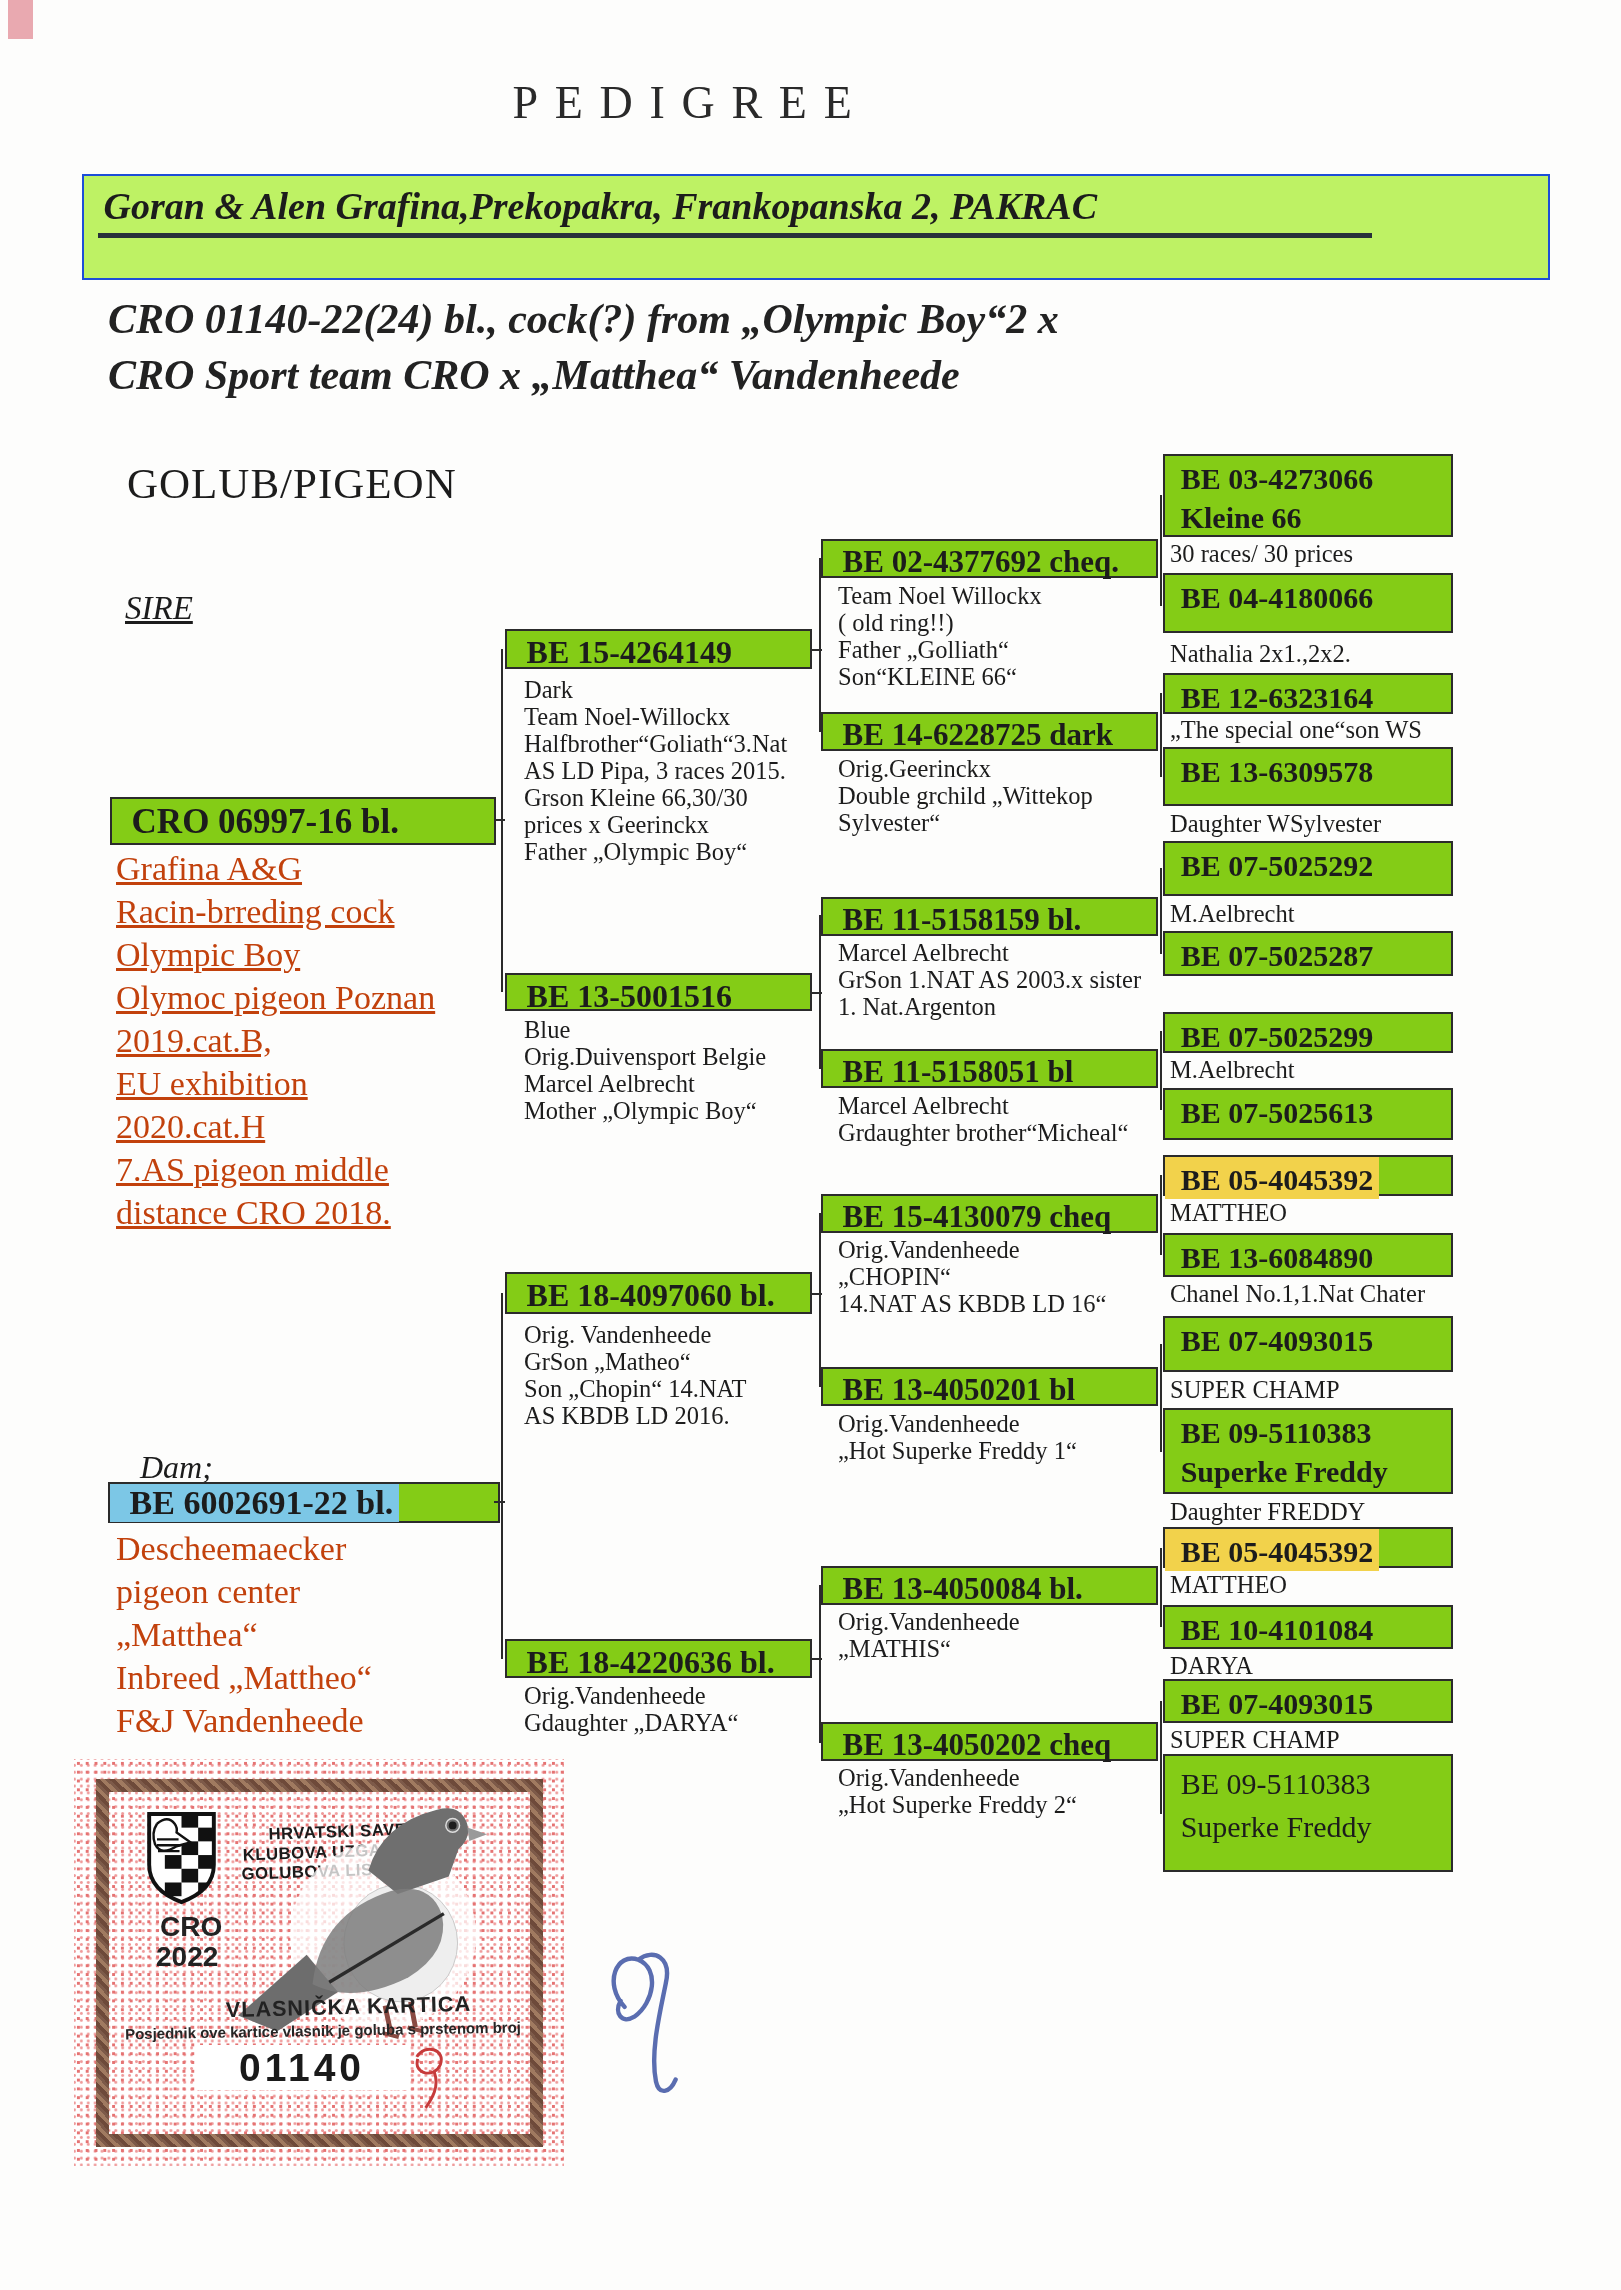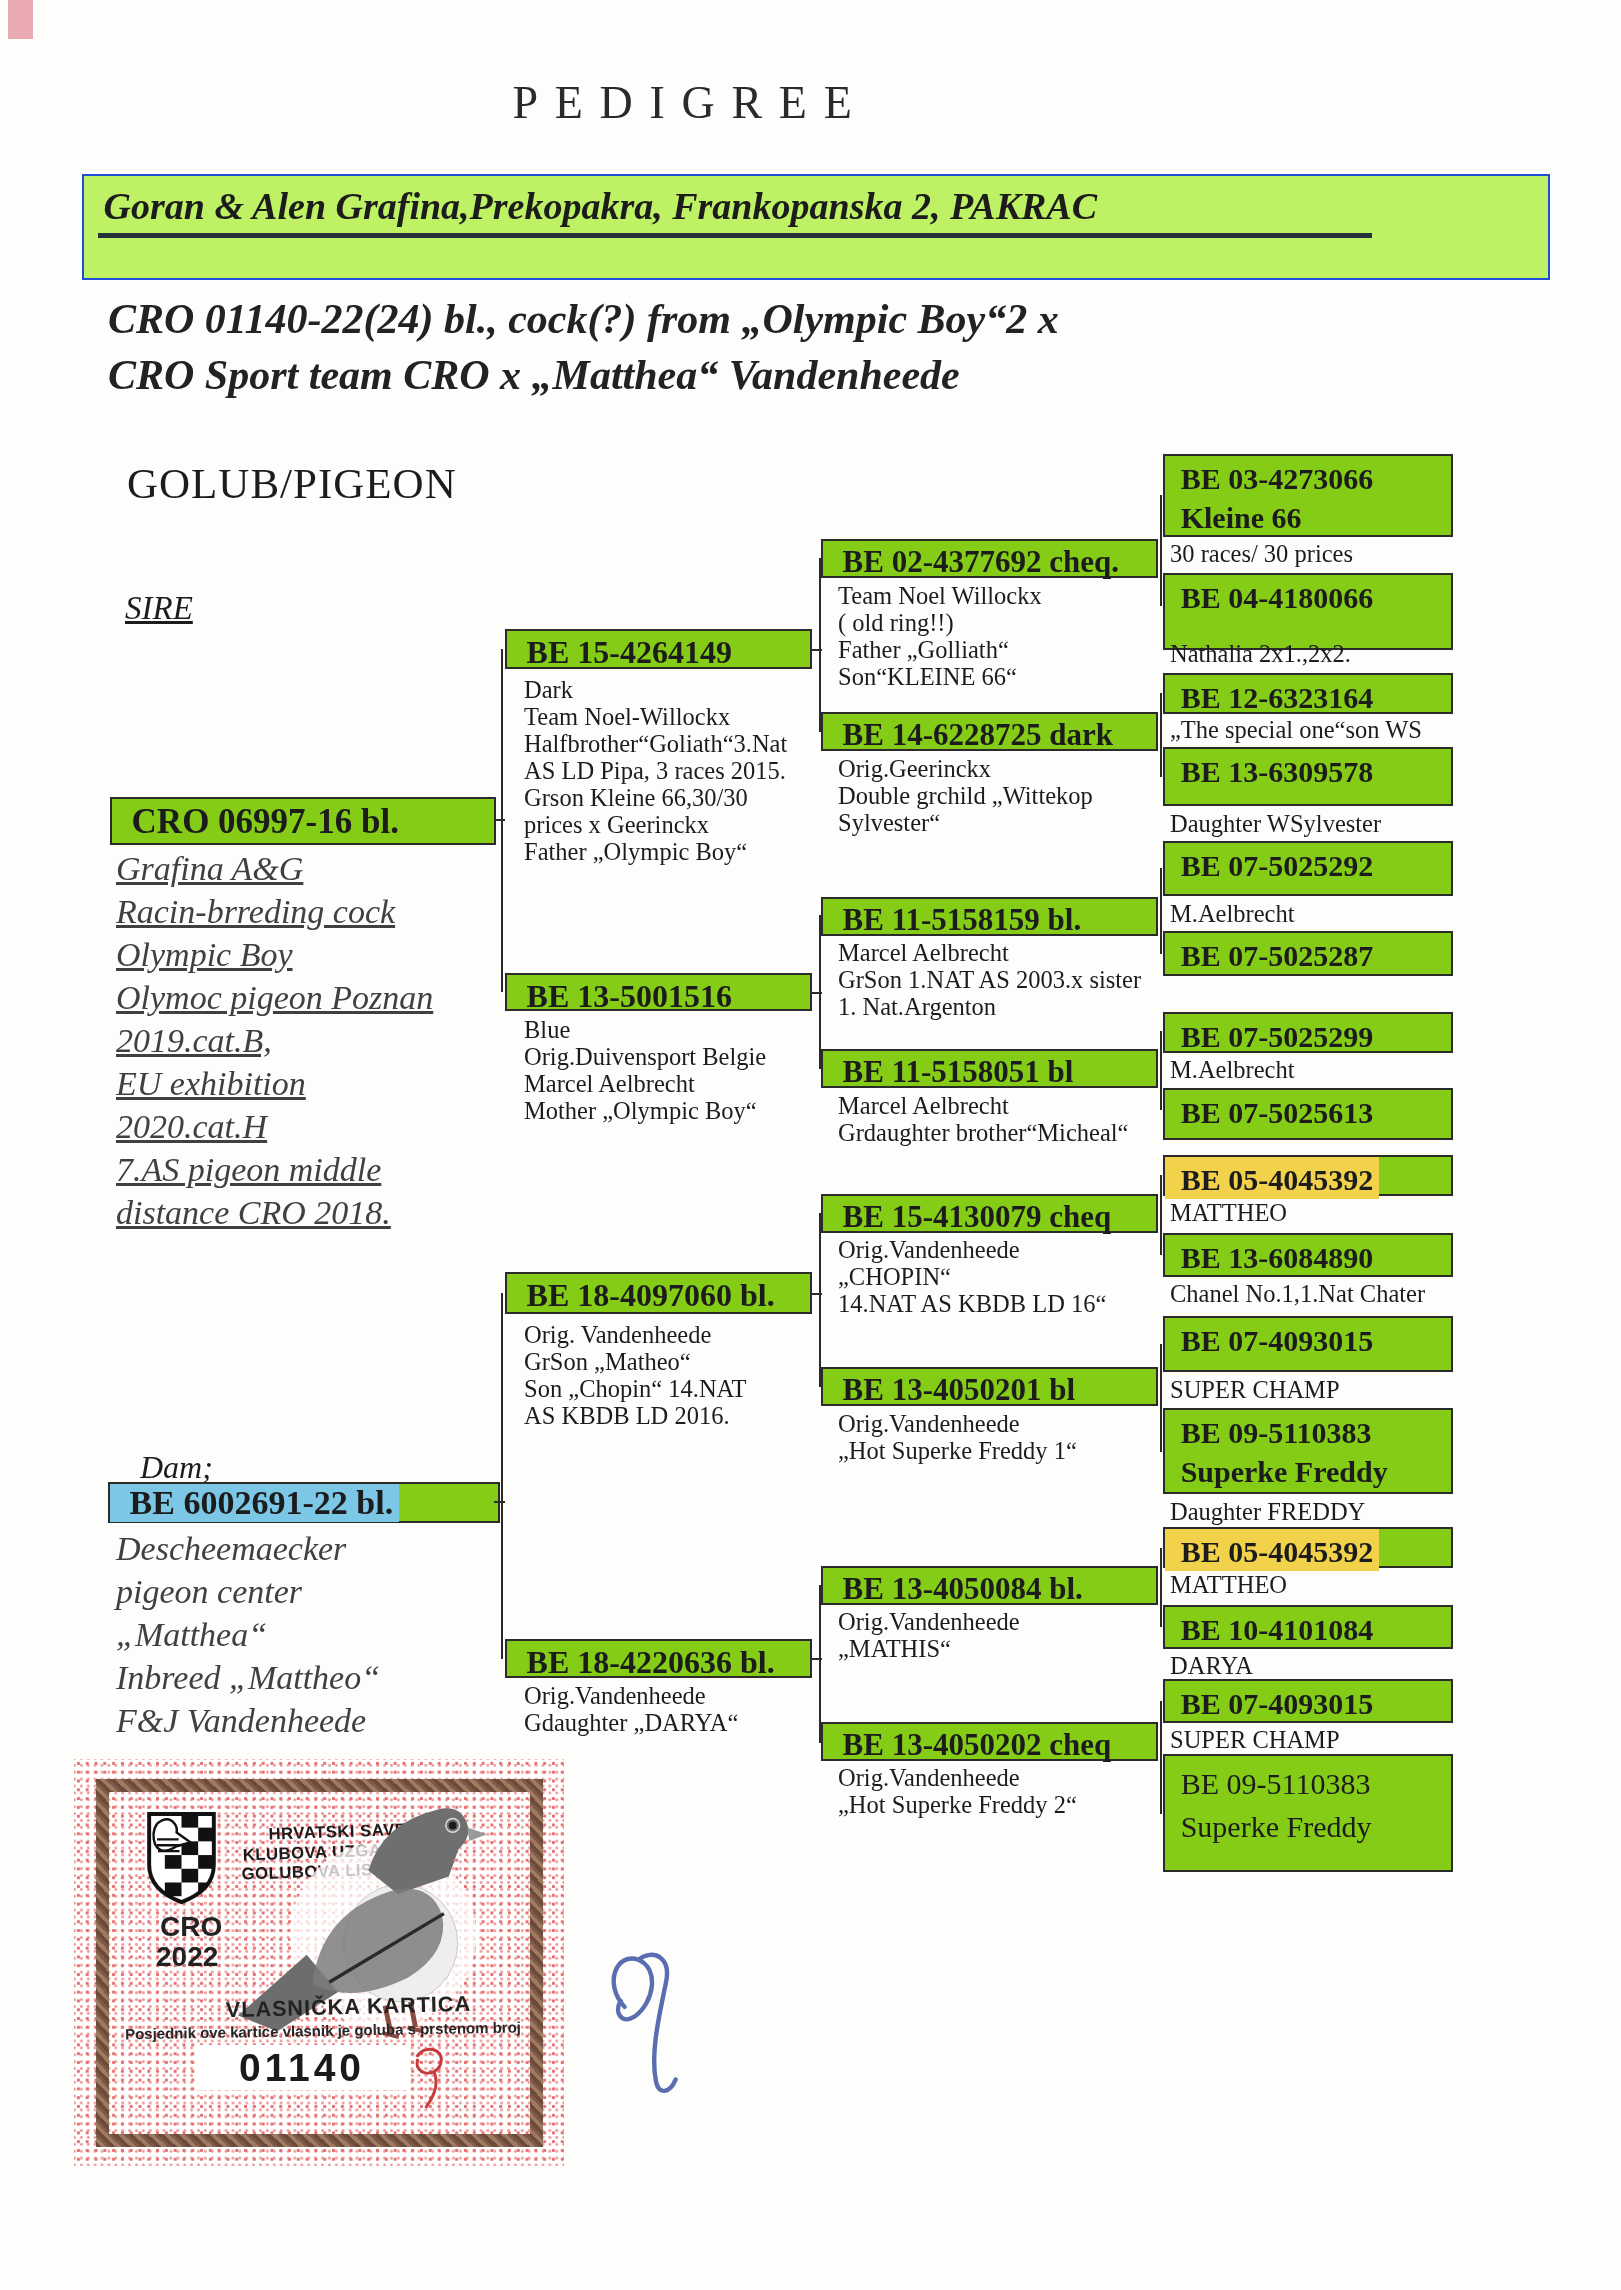--- a/index.html
+++ b/index.html
@@ -33,21 +33,21 @@
     font-weight:bold;white-space:nowrap;
   }
   .ringbox .rb-in{display:inline-block;padding:2.9px 5.9px 0 19.6px;font-size:32px;}
   .g4 .rb-in{font-size:30px;padding-left:15.7px;line-height:39px;}
   .hl-y .rb-in{background:#f2d24b;}
   .hl-b .rb-in{background:#7cc7e6;}
   .g4.regular{font-weight:normal;}
   .body-lines{font-size:24.5px;line-height:27px;white-space:nowrap;}
   .note{font-size:24.5px;white-space:nowrap;}
   .sire-lines div, .dam-lines div{
-    font-size:34px;font-style:italic;line-height:43px;white-space:nowrap;color:#404040;
+    font-size:34px;line-height:43px;white-space:nowrap;color:#c2410c;
   }
   .sire-lines div{text-decoration:underline;}
   .vline{width:2px;background:#2b2b2b;}
   .hline{height:2px;background:#2b2b2b;}
   
   .stamp{
     background-color:#fff;
     background-image:radial-gradient(#e57373 1.6px, transparent 1.8px),
                      radial-gradient(#ef9a9a 1.3px, transparent 1.5px);
     background-size:8.8px 8.8px,6.9px 6.9px;
@@ -235,21 +235,21 @@
 <div class="abs body-lines" style="left:838px;top:1764px;">
     <div>Orig.Vandenheede</div>
     <div>„Hot Superke Freddy 2“</div>
   </div>
 
 <div class="abs ringbox g4" style="left:1163px;top:454px;width:290px;height:83px;">
   <span class="rb-in"><span>BE 03-4273066</span><br><span>Kleine 66</span></span>
 </div>
 <div class="abs note" style="left:1170px;top:540px;">30 races/ 30 prices</div>
 
-<div class="abs ringbox g4" style="left:1163px;top:573px;width:290px;height:77px;">
+<div class="abs ringbox g4" style="left:1163px;top:573px;width:290px;height:60px;">
   <span class="rb-in">BE 04-4180066</span>
 </div>
 <div class="abs note" style="left:1170px;top:640px;">Nathalia 2x1.,2x2.</div>
 
 <div class="abs ringbox g4" style="left:1163px;top:673px;width:290px;height:41px;">
   <span class="rb-in">BE 12-6323164</span>
 </div>
 <div class="abs note" style="left:1170px;top:716px;">„The special one“son WS</div>
 
 <div class="abs ringbox g4" style="left:1163px;top:747px;width:290px;height:59px;">

